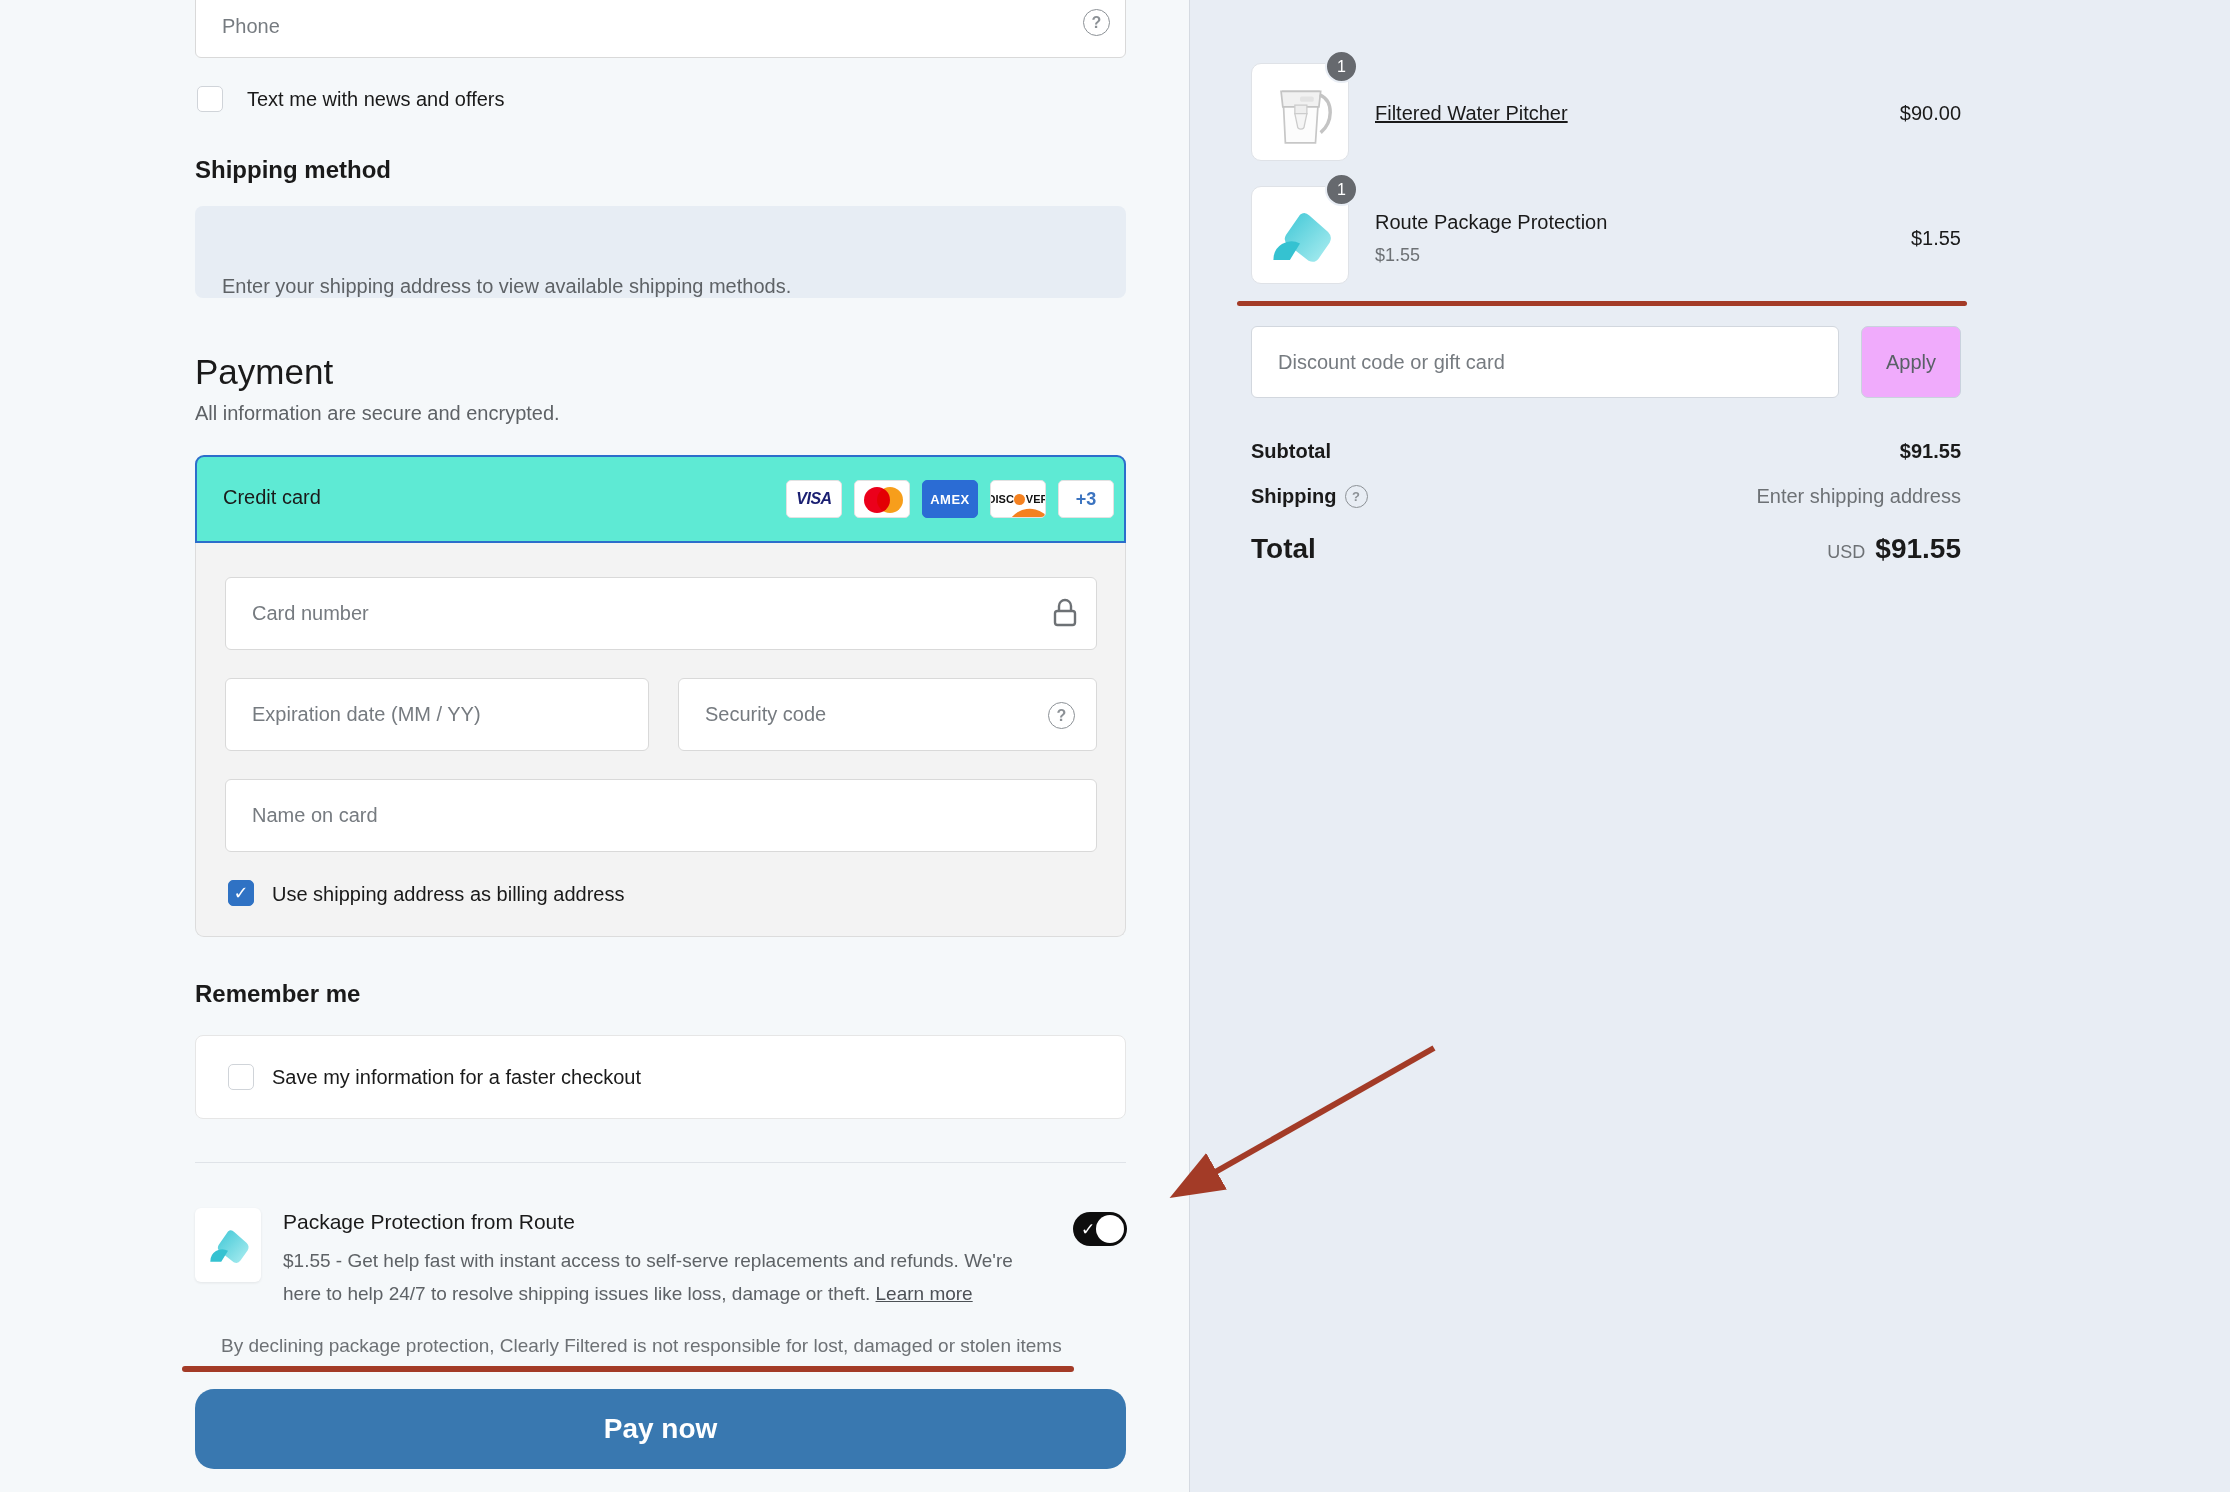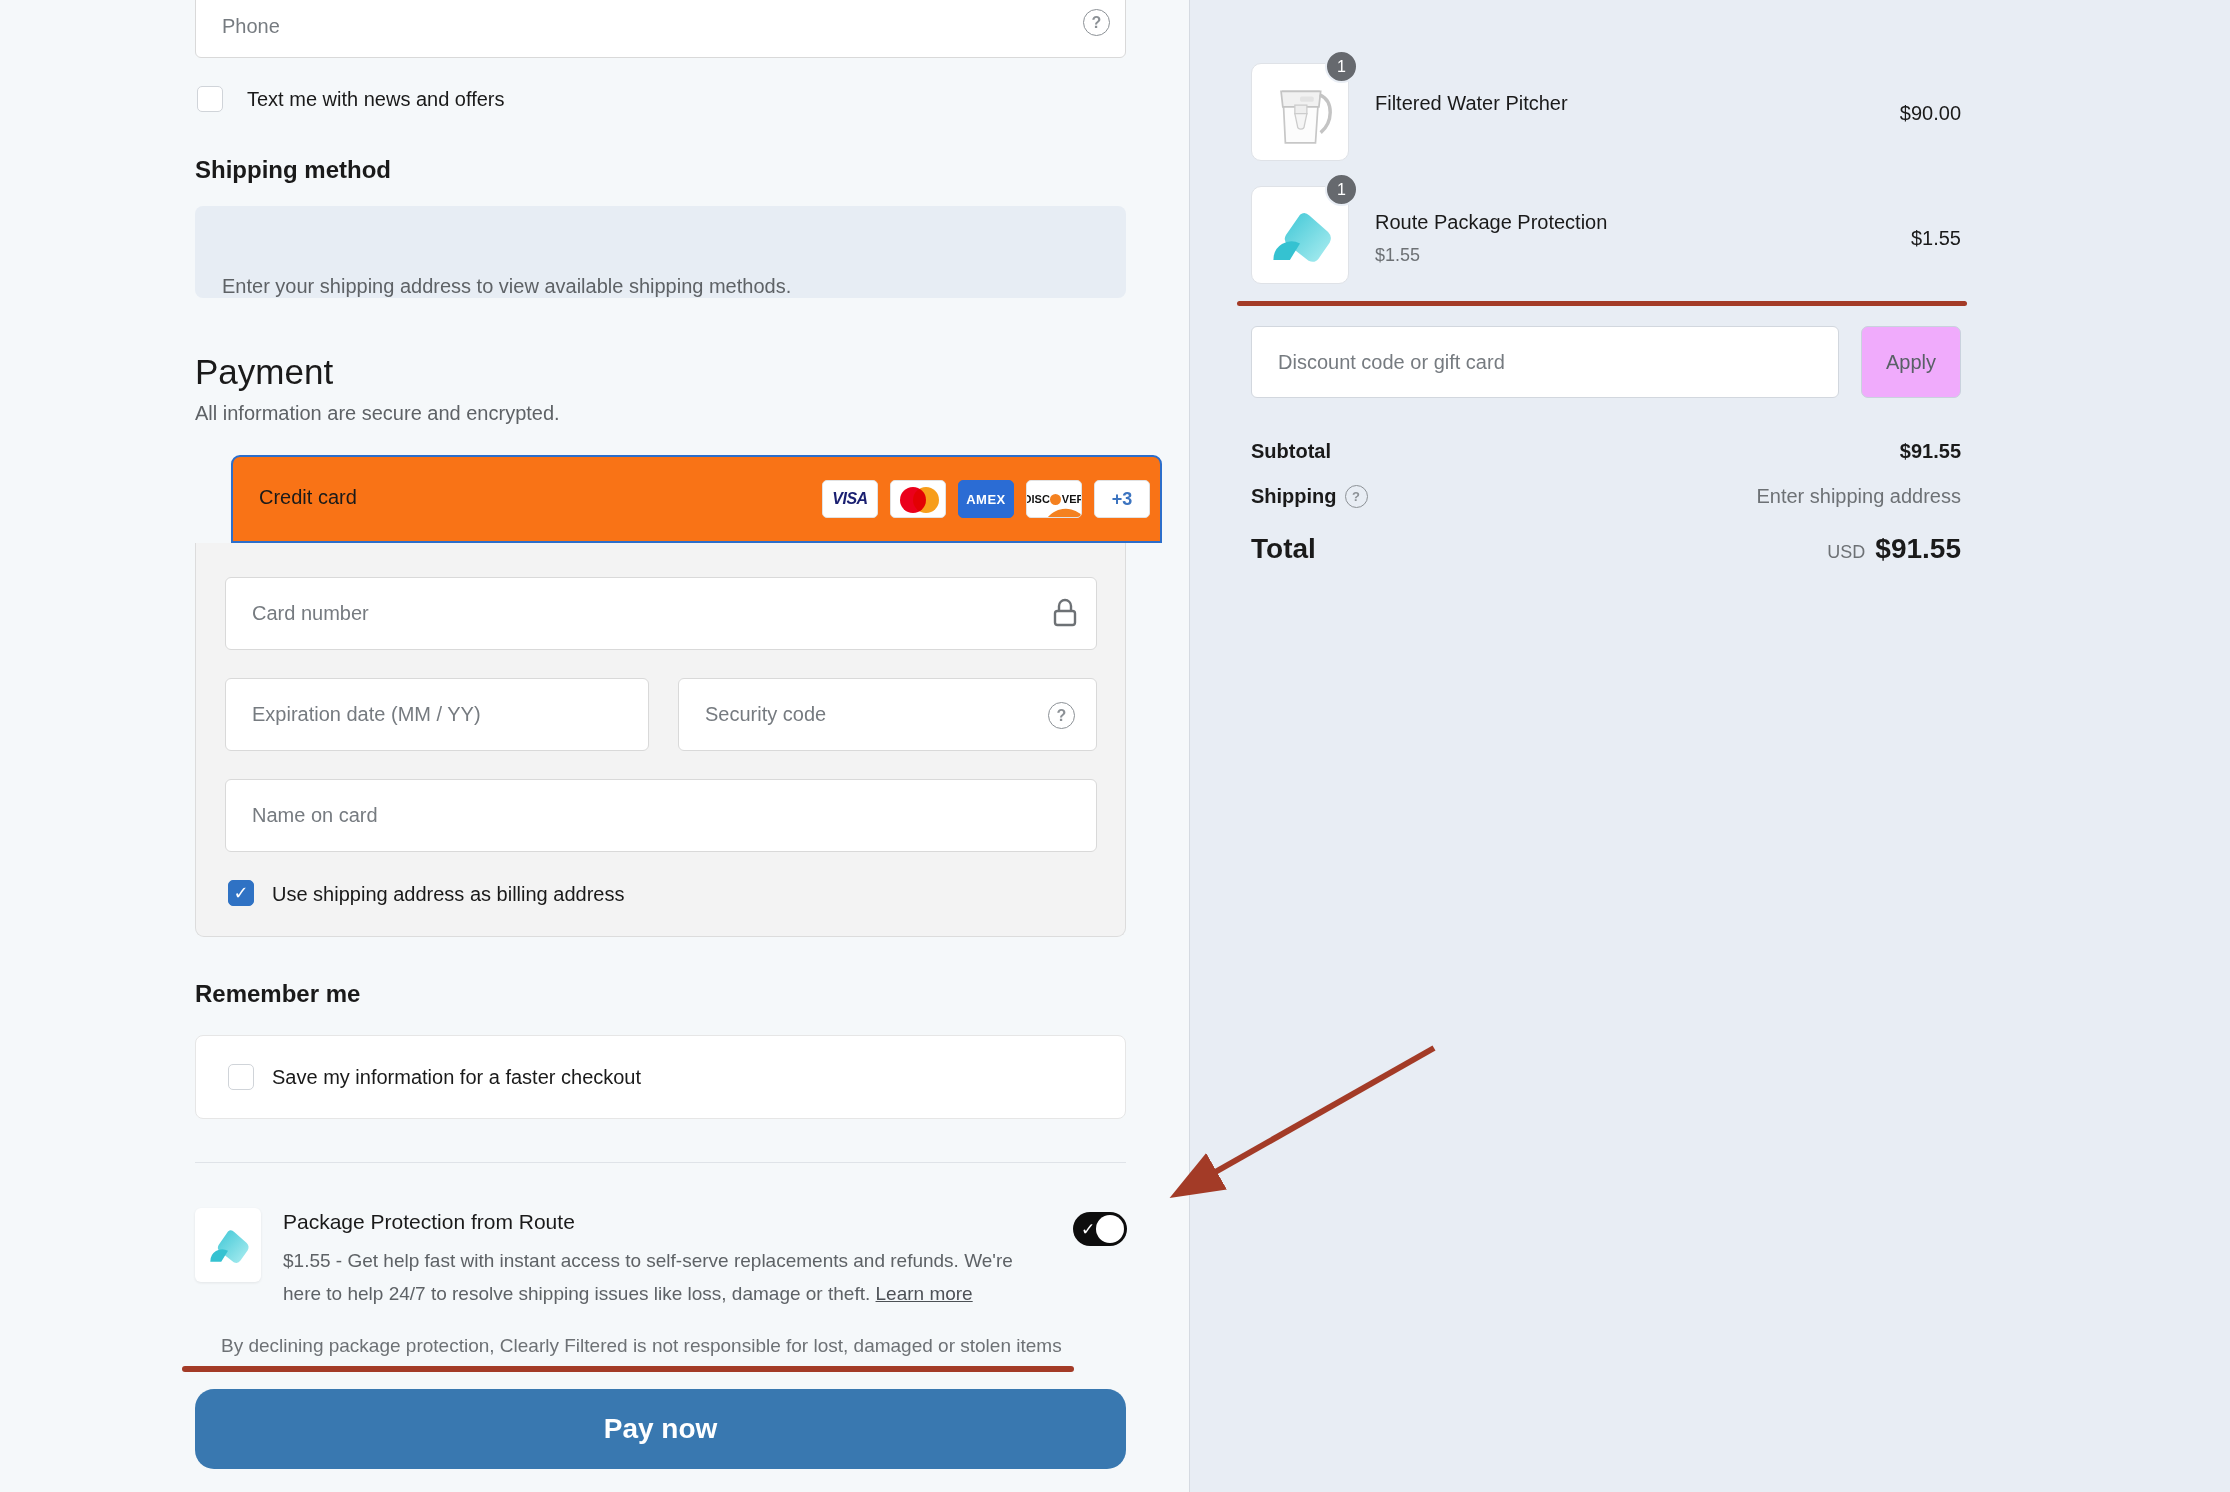--- a/index.html
+++ b/index.html
@@ -66,21 +66,21 @@
   <div class="lbl" style="left:247px;top:88px;">Text me with news and offers</div>
 
   <div class="h2" style="left:195px;top:156px;">Shipping method</div>
   <div class="abs" style="left:195px;top:206px;width:931px;height:92px;background:#e7edf4;border-radius:8px;display:flex;align-items:flex-end;">
     <span class="muted" style="font-size:20px;margin-left:27px;">Enter your shipping address to view available shipping methods.</span>
   </div>
 
   <div class="abs" style="left:195px;top:352px;font-size:35px;font-weight:400;">Payment</div>
   <div class="abs muted" style="left:195px;top:402px;font-size:20px;">All information are secure and encrypted.</div>
 
-  <div class="abs" style="left:195px;top:455px;width:931px;height:88px;background:#f97316;border:2px solid #2c6ecb;border-radius:9px 9px 0 0;box-sizing:border-box;margin-left:36px;">
+  <div class="abs" style="left:195px;top:455px;width:931px;height:88px;background:#5eead4;border:2px solid #2c6ecb;border-radius:9px 9px 0 0;box-sizing:border-box;">
     <span style="position:absolute;left:26px;top:29px;font-size:20px;">Credit card</span>
     <div style="position:absolute;right:10px;top:23px;display:flex;gap:12px;">
       <div class="cardicon">
           <span class="visa-txt">VISA</span>
         </div>
       <div class="cardicon">
         <span class="mc-c" style="left:9px;background:#eb001b;"></span>
         <span class="mc-c" style="left:22px;background:#f79e1b;mix-blend-mode:multiply;"></span>
       </div>
       <div class="cardicon amex">
@@ -168,21 +168,21 @@
       <path d="M28 26 H74 L72 44 H30 Z" fill="#f1f1f1" stroke="#c4c4c4" stroke-width="2"></path>
       <path d="M73 30 C90 38 88 62 74 74" fill="none" stroke="#c4c4c4" stroke-width="4"></path>
       <rect x="44" y="42" width="14" height="10" fill="#eeeeee" stroke="#cccccc" stroke-width="1.5"></rect>
       <path d="M44 52 h14 l-3 14 a4 4 0 0 1 -8 0 Z" fill="#f5f5f5" stroke="#cccccc" stroke-width="1.5"></path>
       <rect x="50" y="32" width="16" height="6" rx="2" fill="#e3e3e3"></rect>
     </svg>
   </div>
   <div class="qty-badge" style="left:1325px;top:50px;">
     <span>1</span>
   </div>
-  <div class="lbl" style="left:1375px;top:92px;">Filtered Water Pitcher</div>
+  <div class="lbl" style="left:1375px;top:102px;text-decoration:underline;">Filtered Water Pitcher</div>
   <div class="price" style="left:1761px;top:102px;width:200px;">$90.00</div>
 
   <div class="thumb" style="left:1251px;top:186px;">
     <svg width="78" height="78" viewBox="0 0 100 100">
       <defs>
           <linearGradient id="rg2" x1="0" y1="0" x2="1" y2="1">
         <stop offset="0" stop-color="#3fc7d6"></stop>
             <stop offset="1" stop-color="#aeeef1"></stop>
       </linearGradient>
         </defs>

